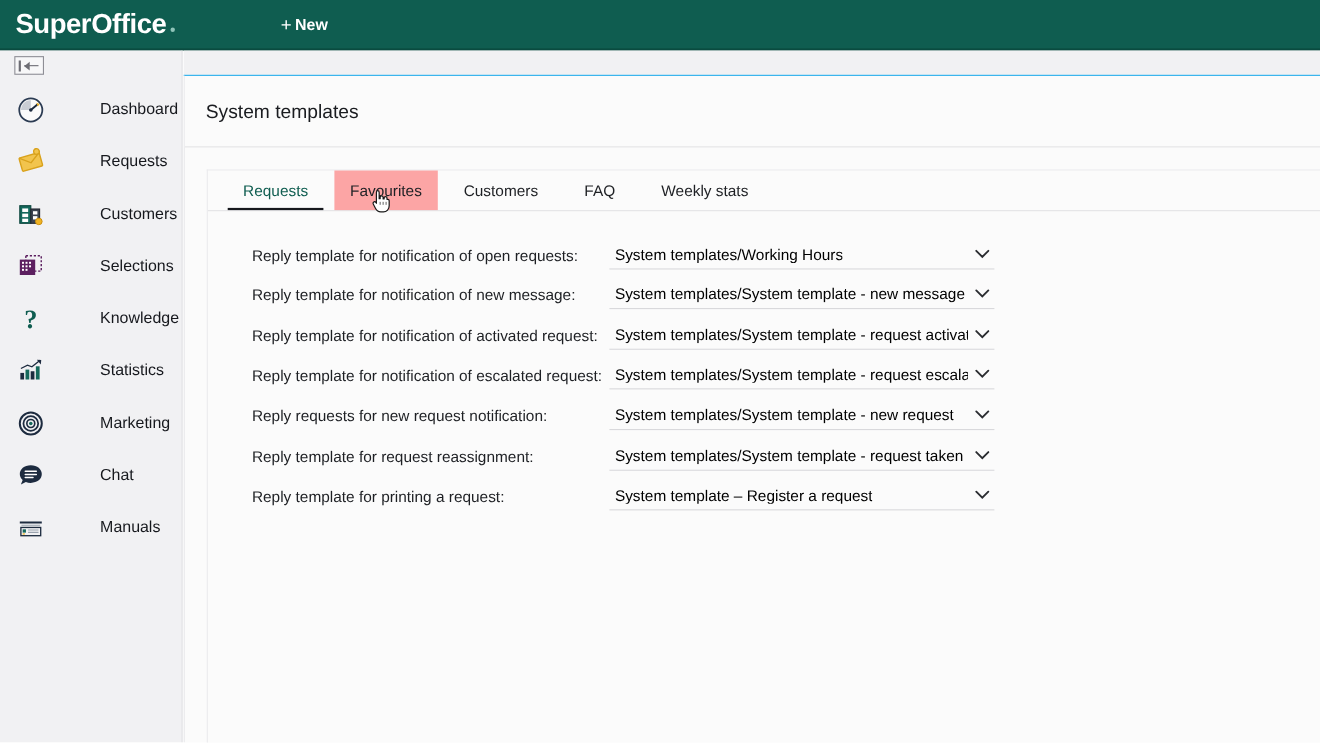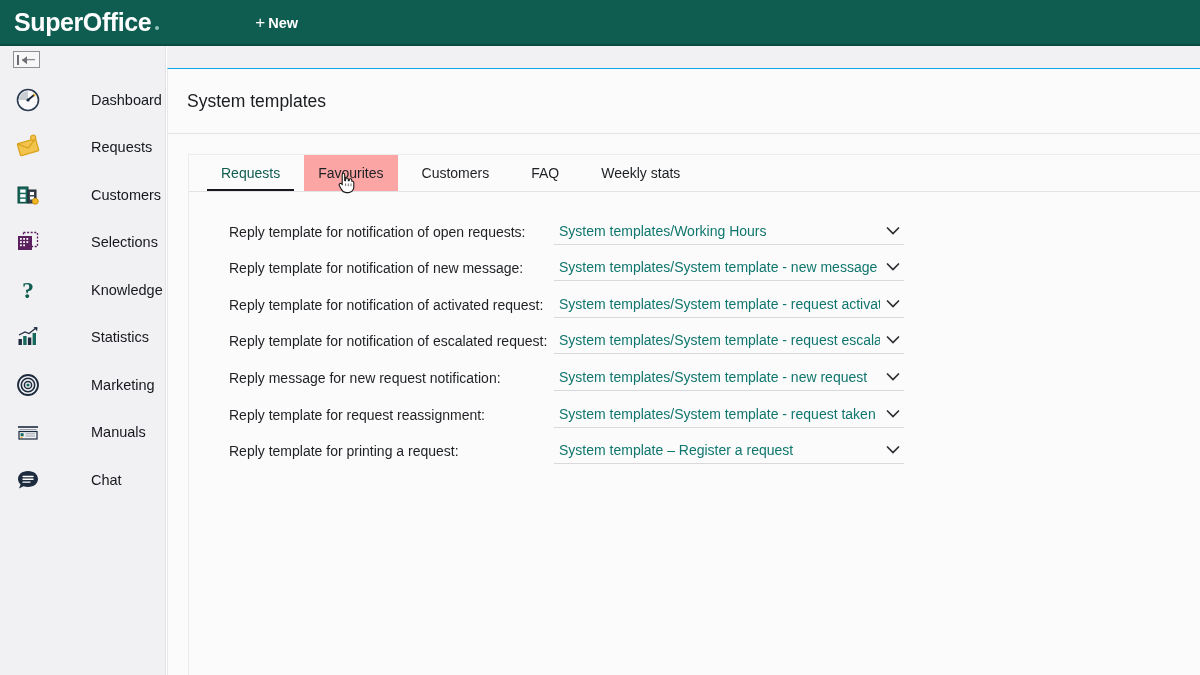--- a/index.html
+++ b/index.html
@@ -261,21 +261,21 @@
     flex: 0 0 350px;
     display: flex;
     align-items: center;
     justify-content: space-between;
     border-bottom: 1px solid #d9d9dc;
     padding: 0 4px 5px 5px;
     cursor: pointer;
   }
   .select-value {
     font-size: 14px;
-    color: #0f766e;
+    color: #000000;
     white-space: nowrap;
     overflow: hidden;
   }
   .chev {
     flex: 0 0 14px;
     margin-left: 6px;
     display: flex;
     align-items: center;
   }
 </style>
@@ -400,47 +400,47 @@
             <circle cx="13" cy="13" r="3.6" fill="none" stroke="#1d2b3f" stroke-width="1.5"></circle>
             <circle cx="13" cy="13" r="1.6" fill="#16695c"></circle>
           </svg>
         </span>
         <span class="navlabel">Marketing</span>
       </div>
 
       <div class="navitem">
         <span class="navicon">
           <svg width="26" height="26" viewBox="0 0 26 26">
+            <path d="M13 4 C19 4 23 7.6 23 12 C23 16.4 19 20 13 20 C11.3 20 9.8 19.7 8.5 19.2
+                     L4 21.5 L5.6 17.4 C4 16 3 14.1 3 12 C3 7.6 7 4 13 4 Z" fill="#1d2b3f"></path>
+            <g stroke="#ffffff" stroke-width="1.4" stroke-linecap="round">
+              <line x1="8" y1="9.5" x2="18" y2="9.5"></line>
+              <line x1="8" y1="12.3" x2="18" y2="12.3"></line>
+              <line x1="8" y1="15.1" x2="15" y2="15.1"></line>
+            </g>
+          </svg>
+        </span>
+        <span class="navlabel">Chat</span>
+      </div>
+
+      <div class="navitem">
+        <span class="navicon">
+          <svg width="26" height="26" viewBox="0 0 26 26">
             <line x1="3" y1="8" x2="23" y2="8" stroke="#1d2b3f" stroke-width="1.6"></line>
             <line x1="4.5" y1="10.5" x2="21.5" y2="10.5" stroke="#9aa3ae" stroke-width="1"></line>
             <rect x="4" y="12.5" width="18" height="7.5" fill="none" stroke="#1d2b3f" stroke-width="1.2"></rect>
             <rect x="5.6" y="14.2" width="3" height="3" fill="#16695c"></rect>
             <rect x="5.6" y="17.8" width="2" height="1.2" fill="#f0b323"></rect>
             <line x1="10.5" y1="14.8" x2="20" y2="14.8" stroke="#9aa3ae" stroke-width="1"></line>
             <line x1="10.5" y1="17" x2="20" y2="17" stroke="#9aa3ae" stroke-width="1"></line>
           </svg>
         </span>
         <span class="navlabel">Manuals</span>
       </div>
 
-      <div class="navitem">
-        <span class="navicon">
-          <svg width="26" height="26" viewBox="0 0 26 26">
-            <path d="M13 4 C19 4 23 7.6 23 12 C23 16.4 19 20 13 20 C11.3 20 9.8 19.7 8.5 19.2
-                     L4 21.5 L5.6 17.4 C4 16 3 14.1 3 12 C3 7.6 7 4 13 4 Z" fill="#1d2b3f"></path>
-            <g stroke="#ffffff" stroke-width="1.4" stroke-linecap="round">
-              <line x1="8" y1="9.5" x2="18" y2="9.5"></line>
-              <line x1="8" y1="12.3" x2="18" y2="12.3"></line>
-              <line x1="8" y1="15.1" x2="15" y2="15.1"></line>
-            </g>
-          </svg>
-        </span>
-        <span class="navlabel">Chat</span>
-      </div>
-
     </div>
   </div>
 
   <div class="content-strip"></div>
 
   <div class="card">
 
     <div class="card-header">
       <span class="page-title">System templates</span>
     </div>
@@ -509,21 +509,21 @@
             <span class="select-value">System templates/System template - request escalated</span>
             <span class="chev">
               <svg width="14" height="10" viewBox="0 0 14 10">
                   <path d="M1.5 2 L7 7.5 L12.5 2" fill="none" stroke="#2b2d31" stroke-width="1.7" stroke-linecap="round"></path>
                 </svg>
             </span>
           </div>
         </div>
 
         <div class="row">
-          <div class="row-label">Reply message for new request notification:</div>
+          <div class="row-label">Reply requests for new request notification:</div>
           <div class="select">
             <span class="select-value">System templates/System template - new request</span>
             <span class="chev">
               <svg width="14" height="10" viewBox="0 0 14 10">
                   <path d="M1.5 2 L7 7.5 L12.5 2" fill="none" stroke="#2b2d31" stroke-width="1.7" stroke-linecap="round"></path>
                 </svg>
             </span>
           </div>
         </div>
 

